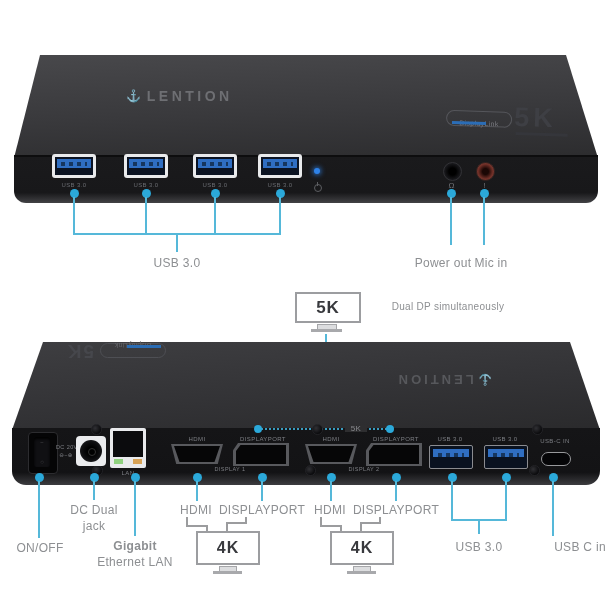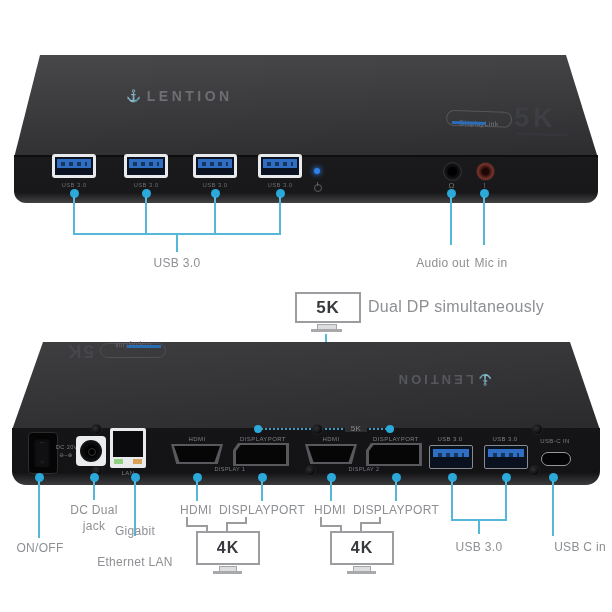--- a/index.html
+++ b/index.html
@@ -129,29 +129,29 @@
   <div class="cl" style="left:214px;top:197px;width:2px;height:36px;"></div>
   <div class="cl" style="left:279px;top:197px;width:2px;height:36px;"></div>
   <div class="cl" style="left:73px;top:233px;width:208px;height:2px;"></div>
   <div class="cl" style="left:176px;top:233px;width:2px;height:19px;"></div>
   <div class="lbl" style="left:137px;top:256px;width:80px;">USB 3.0</div>
 
   <div class="cd" style="left:447px;top:189px;"></div>
   <div class="cd" style="left:480px;top:189px;"></div>
   <div class="cl" style="left:450px;top:197px;width:2px;height:48px;"></div>
   <div class="cl" style="left:483px;top:197px;width:2px;height:48px;"></div>
-  <div class="lbl" style="left:403px;top:256px;width:80px;">Audio out</div>
+  <div class="lbl" style="left:403px;top:256px;width:80px;">Power out</div>
   <div class="lbl" style="left:461px;top:256px;width:60px;">Mic in</div>
 
   <div class="monitor" style="left:295px;top:292px;width:62px;height:27px;font-size:17px;line-height:27px;">
     <span>5K</span>
   </div>
   <div class="feet" style="left:317px;top:324px;width:18px;height:4px;"></div>
   <div class="mbase" style="left:311px;top:329px;width:31px;height:3px;"></div>
-  <div class="lbl" style="left:368px;top:300px;width:160px;text-align:left;font-size:16px;">Dual DP simultaneously</div>
+  <div class="lbl" style="left:368px;top:300px;width:160px;text-align:center;font-size:10px;">Dual DP simultaneously</div>
   <div class="cl" style="left:325px;top:334px;width:2px;height:62px;"></div>
 
   <div class="cl" style="left:257px;top:396px;width:134px;height:2px;"></div>
   <div class="cl" style="left:257px;top:396px;width:2px;height:30px;"></div>
   <div class="cl" style="left:389px;top:396px;width:2px;height:30px;"></div>
 
   <div class="topface" style="left:12px;top:342px;width:588px;height:88px;
               clip-path:polygon(31px 0,558px 0,588px 88px,0 88px);
               background:linear-gradient(176deg,#3e3e41 0%,#333336 55%,#2a2a2c 100%);"></div>
 
@@ -253,21 +253,21 @@
   <div class="cd" style="left:549px;top:473px;"></div>
 
   <div class="cl" style="left:38px;top:481px;width:2px;height:57px;"></div>
   <div class="lbl" style="left:0px;top:541px;width:80px;">ON/OFF</div>
 
   <div class="cl" style="left:93px;top:481px;width:2px;height:19px;"></div>
   <div class="lbl" style="left:54px;top:503px;width:80px;">DC Dual</div>
   <div class="lbl" style="left:54px;top:519px;width:80px;">jack</div>
 
   <div class="cl" style="left:134px;top:481px;width:2px;height:55px;"></div>
-  <div class="lbl" style="left:95px;top:524px;width:80px;">Gigabit</div>
+  <div class="lbl" style="left:95px;top:539px;width:80px;font-weight:bold;">Gigabit</div>
   <div class="lbl" style="left:83px;top:555px;width:104px;">Ethernet LAN</div>
 
   <div class="cl" style="left:196px;top:481px;width:2px;height:20px;"></div>
   <div class="lbl" style="left:166px;top:503px;width:60px;">HDMI</div>
   <div class="cl" style="left:261px;top:481px;width:2px;height:20px;"></div>
   <div class="lbl" style="left:216px;top:503px;width:92px;">DISPLAYPORT</div>
 
   <div class="cl" style="left:330px;top:481px;width:2px;height:20px;"></div>
   <div class="lbl" style="left:300px;top:503px;width:60px;">HDMI</div>
   <div class="cl" style="left:395px;top:481px;width:2px;height:20px;"></div>

